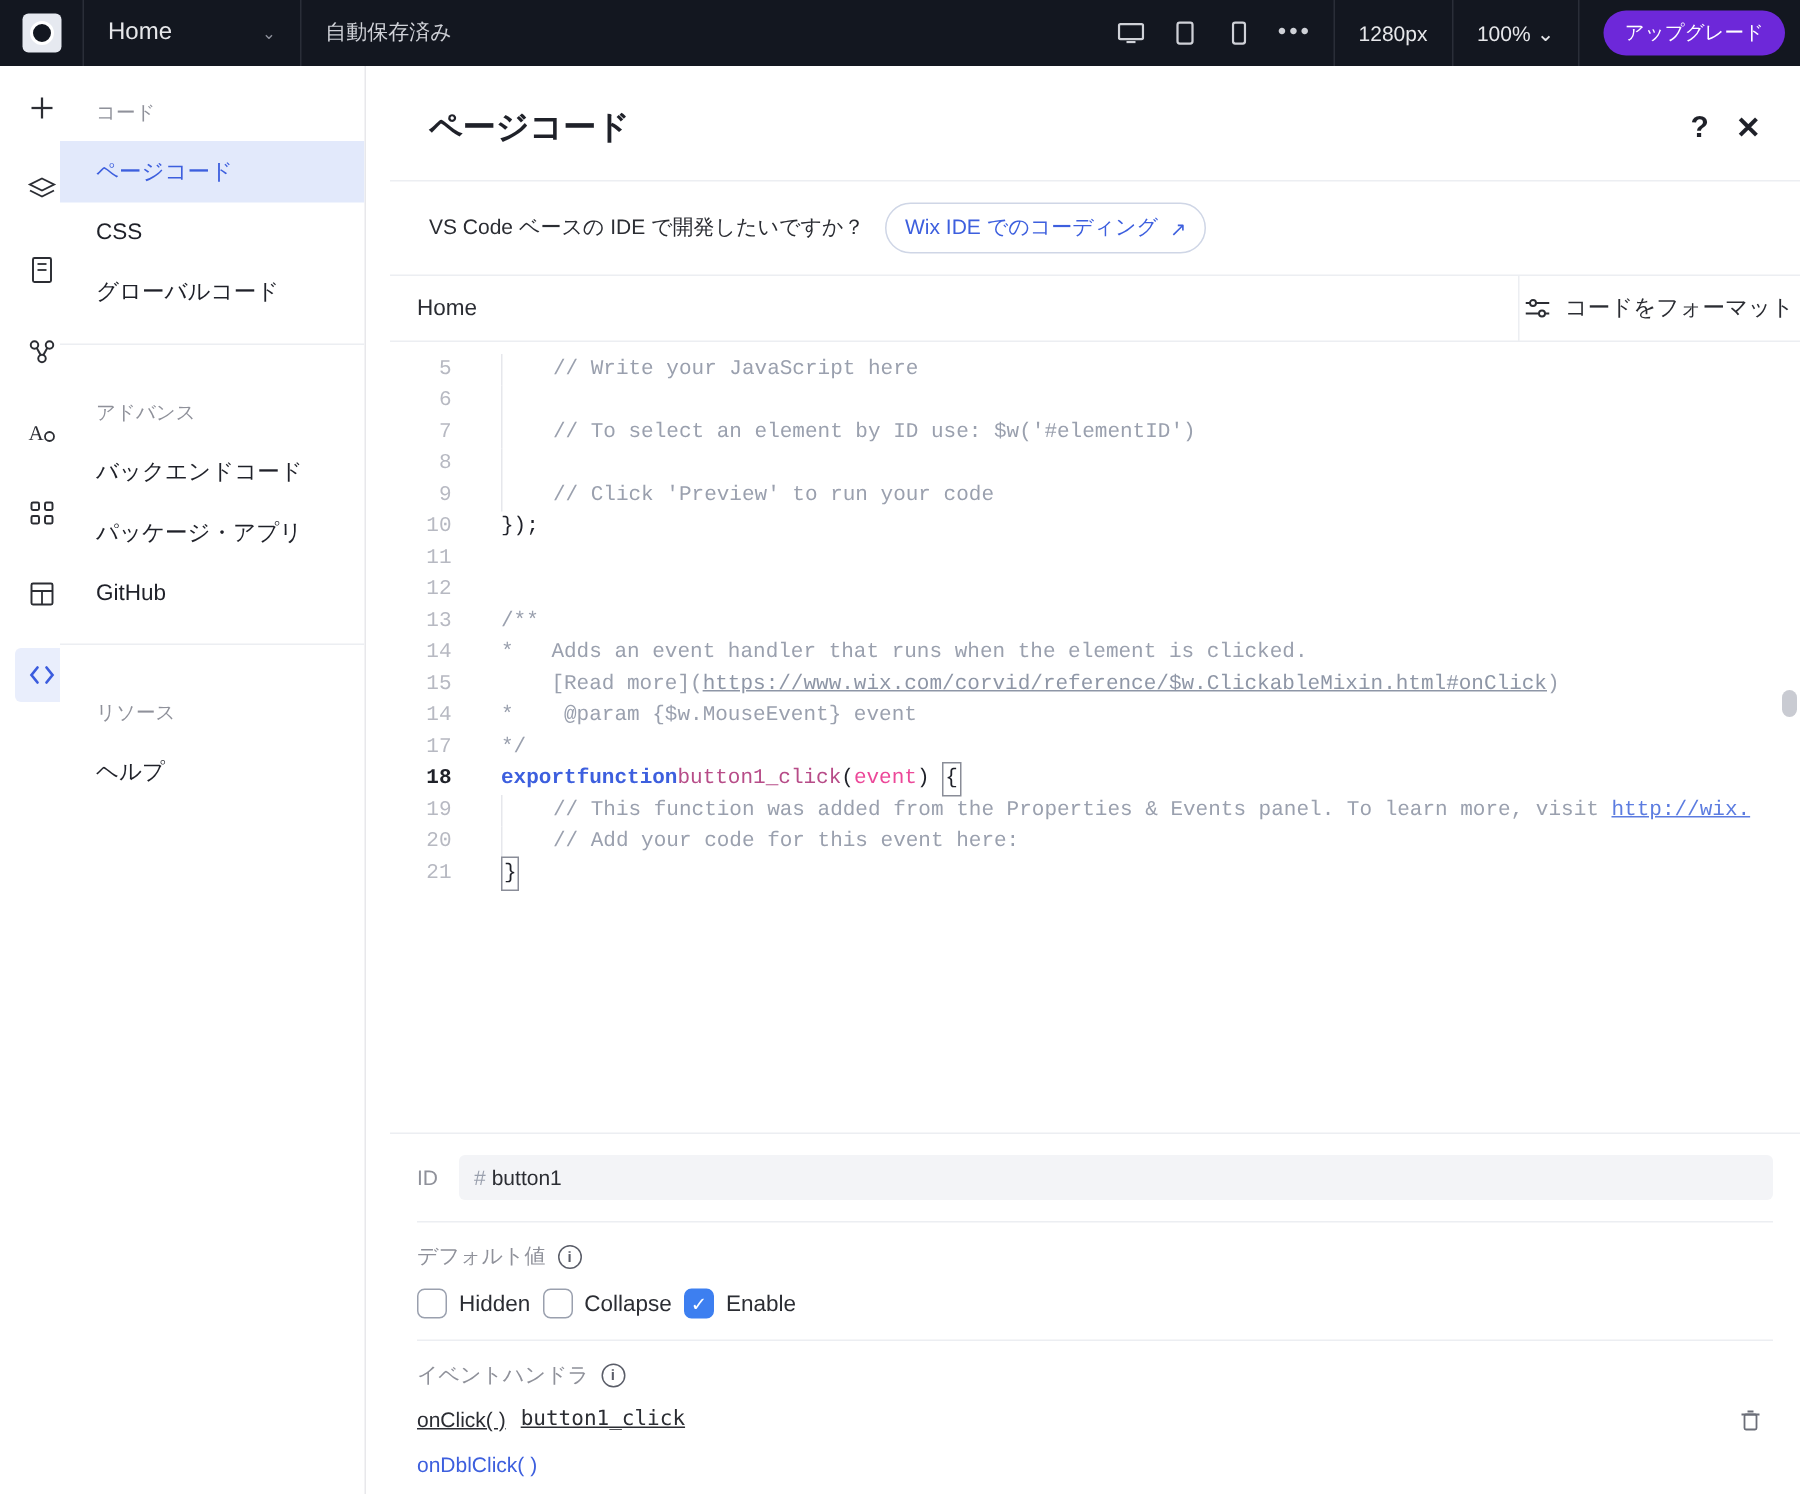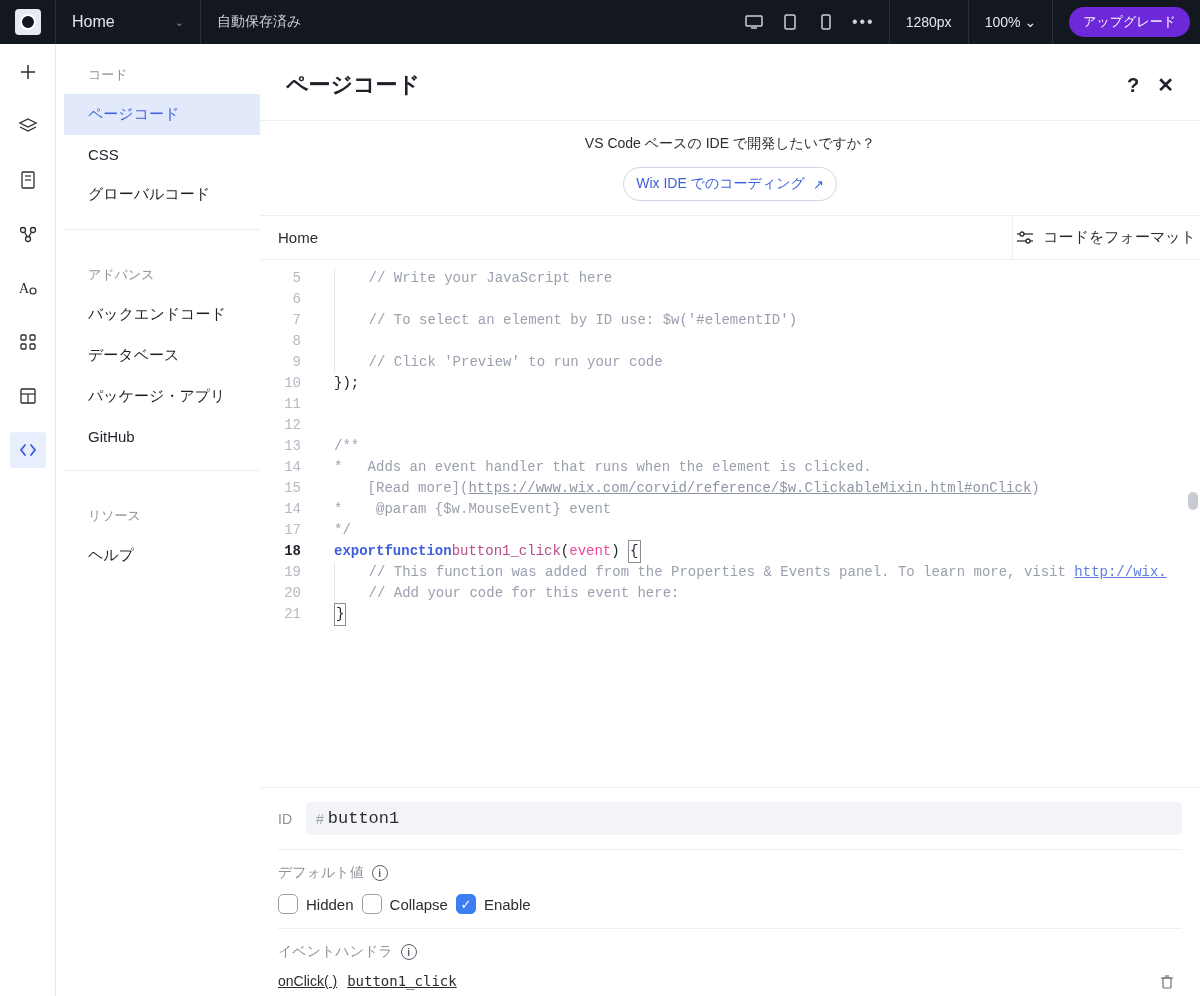--- a/index.html
+++ b/index.html
@@ -20,34 +20,34 @@
     .upgrade { background:#6d28d9; color:#fff; border-radius:16px; padding:6px 14px; font-size:13px; margin:0 10px; cursor:pointer;}
     .dots { color:#cfd1d7; padding: 0 8px; letter-spacing:2px; cursor:pointer;}
     .zoom { display:flex; align-items:center; gap:4px; color:#e6e7ea; font-size:14px; padding: 0 10px;}
 
     
     .rail { position:absolute; top:44px; left:0; width:56px; height:952px; background:#fff; border-right:1px solid #e8e8eb; display:flex; flex-direction:column; align-items:center; padding-top:10px; gap:18px; }
     .rail-icon { width:36px; height:36px; display:flex; align-items:center; justify-content:center; color:#2b2d33; cursor:pointer; border-radius:4px;}
     .rail-icon.active { background:#e9eefc; color:#3b5cde;}
 
     
-    .sidepanel { position:absolute; top:44px; left:64px; width:204px; height:952px; background:#fff; border-right:1px solid #e8e8eb; overflow:hidden;}
+    .sidepanel { position:absolute; top:44px; left:40px; width:204px; height:952px; background:#fff; border-right:1px solid #e8e8eb; overflow:hidden;}
     .sp-section-label { color:#8f919a; font-size:13px; padding:22px 24px 10px;}
     .sp-item { padding:11px 24px; font-size:15px; color:#1f2129; cursor:pointer;}
     .sp-item.active { background:#e2e9fb; color:#3d5fde;}
     .sp-divider { height:1px; background:#eceef2; margin: 14px 0;}
 
     
     .main { position:absolute; top:44px; left:260px; right:0; bottom:0; background:#fff;}
     .main-header { display:flex; align-items:center; justify-content:space-between; padding: 26px 26px 20px; border-bottom:1px solid #eceef2;}
     .main-title { font-size:22px; font-weight:600; color:#1f2129;}
     .main-header-actions { display:flex; gap:18px; align-items:center;}
     .help-ic, .close-ic { font-size:20px; font-weight:700; cursor:pointer; color:#1f2129;}
 
-    .ide-banner { display:flex; align-items:center; padding:14px 26px; gap:14px; border-bottom:1px solid #eceef2;flex-direction:column;}
+    .ide-banner { display:flex; align-items:center; padding:14px 26px; gap:14px; border-bottom:1px solid #eceef2;}
     .ide-banner-text { font-size:14px; color:#2b2d33;}
     .ide-banner-btn { border:1px solid #cfd6e6; color:#3d5fde; padding:7px 12px; border-radius:18px; font-size:14px; display:flex; align-items:center; gap:8px; cursor:pointer;}
     .ext-ic { font-size:13px;}
 
     .code-bar { display:flex; align-items:center; justify-content:space-between; height:44px; border-bottom:1px solid #eceef2;}
     .code-tab { padding:0 18px; font-size:15px; color:#2b2d33;}
     .format-btn { display:flex; align-items:center; gap:10px; padding:0 4px; font-size:15px; color:#2b2d33; border-left:1px solid #eceef2; height:44px; cursor:pointer;}
 
     
     .editor { display:flex; height: 528px; border-bottom:1px solid #eceef2; font-family: "SFMono-Regular", Consolas, "Liberation Mono", Menlo, monospace; font-size:14px; line-height:21px; overflow:hidden; position:relative;}
@@ -65,21 +65,21 @@
     .c-url { color:#5c7ce0; text-decoration:underline;}
     .cursor-box { border:1px solid #8a8d98; padding: 0 1px;}
     .scrollbar-v { position:absolute; right:2px; top:232px; width:10px; height:18px; background:#c9cbd2; border-radius:5px;}
 
     
     .props { padding: 14px 18px 0; font-size:14px; color:#2b2d33;}
     .props .row { display:flex; align-items:center; gap:14px; margin-bottom:12px;}
     .props .lbl { color:#8f919a; font-size:14px; width:auto;}
     .id-input { background:#f3f4f7; border-radius:4px; padding:7px 10px; display:flex; align-items:center; gap:4px; flex:1;}
     .id-hash { color:#9aa0ae; font-size:14px;}
-    .id-val { font-family:Liberation Mono, monospace; font-size:17px;}
+    .id-val { font-family:Liberation Sans, sans-serif; font-size:14px;}
     .props hr { border:none; border-top:1px solid #eceef2; margin: 14px 0;}
     .section-lbl { color:#8f919a; font-size:14px; display:flex; align-items:center; gap:8px; margin-bottom:12px;}
     .info-ic { width:16px; height:16px; border:1.5px solid #5a5d68; border-radius:50%; display:inline-flex; align-items:center; justify-content:center; font-size:10px; font-weight:700; color:#5a5d68; font-family:sans-serif;}
     .cb-row { display:flex; align-items:center; gap:8px;}
     .cb { display:flex; align-items:center; gap:8px; font-size:15px;}
     .cb-box { width:20px; height:20px; border:1.5px solid #9aa0ae; border-radius:5px;}
     .cb-box.checked { background:#3d7ff0; border-color:#3d7ff0; display:flex; align-items:center; justify-content:center; color:#fff; font-size:13px;}
     .ev-row { display:flex; align-items:center; gap:10px; font-size:14px; margin-top:4px;}
     .ev-name { color:#2b2d33;text-decoration:underline;}
     .ev-handler { font-family:"SFMono-Regular",Consolas,monospace; text-decoration:underline; cursor:pointer;}
@@ -191,21 +191,20 @@
 </div>
 
 <div class="sidepanel">
   <div class="sp-section-label">コード</div>
   <div class="sp-item active">ページコード</div>
   <div class="sp-item">CSS</div>
   <div class="sp-item">グローバルコード</div>
   <div class="sp-divider"></div>
   <div class="sp-section-label">アドバンス</div>
   <div class="sp-item">バックエンドコード</div>
-  <div class="sp-item">データベース</div>
   <div class="sp-item">パッケージ・アプリ</div>
   <div class="sp-item">GitHub</div>
   <div class="sp-divider"></div>
   <div class="sp-section-label">リソース</div>
   <div class="sp-item">ヘルプ</div>
 </div>
 
 <div class="main">
   <div class="main-header">
     <div class="main-title">ページコード</div>

